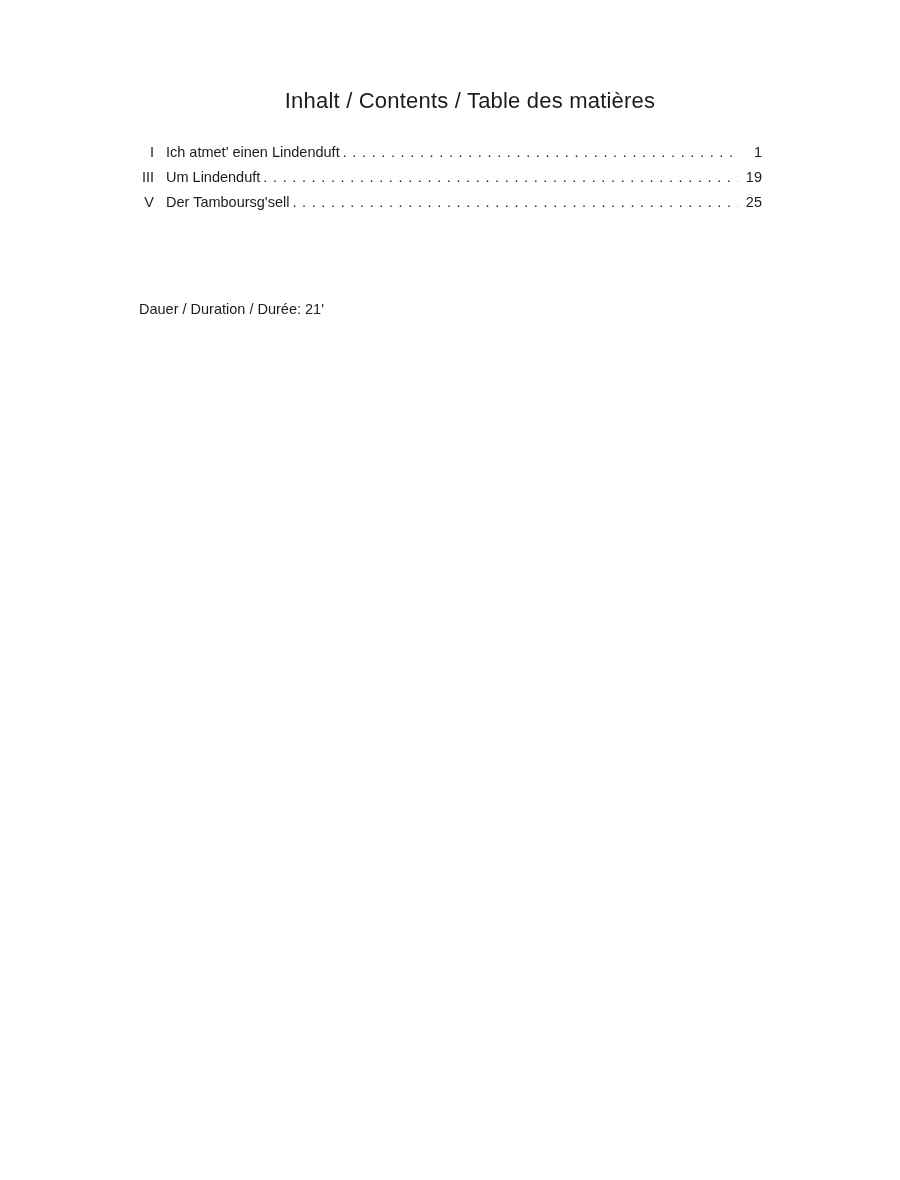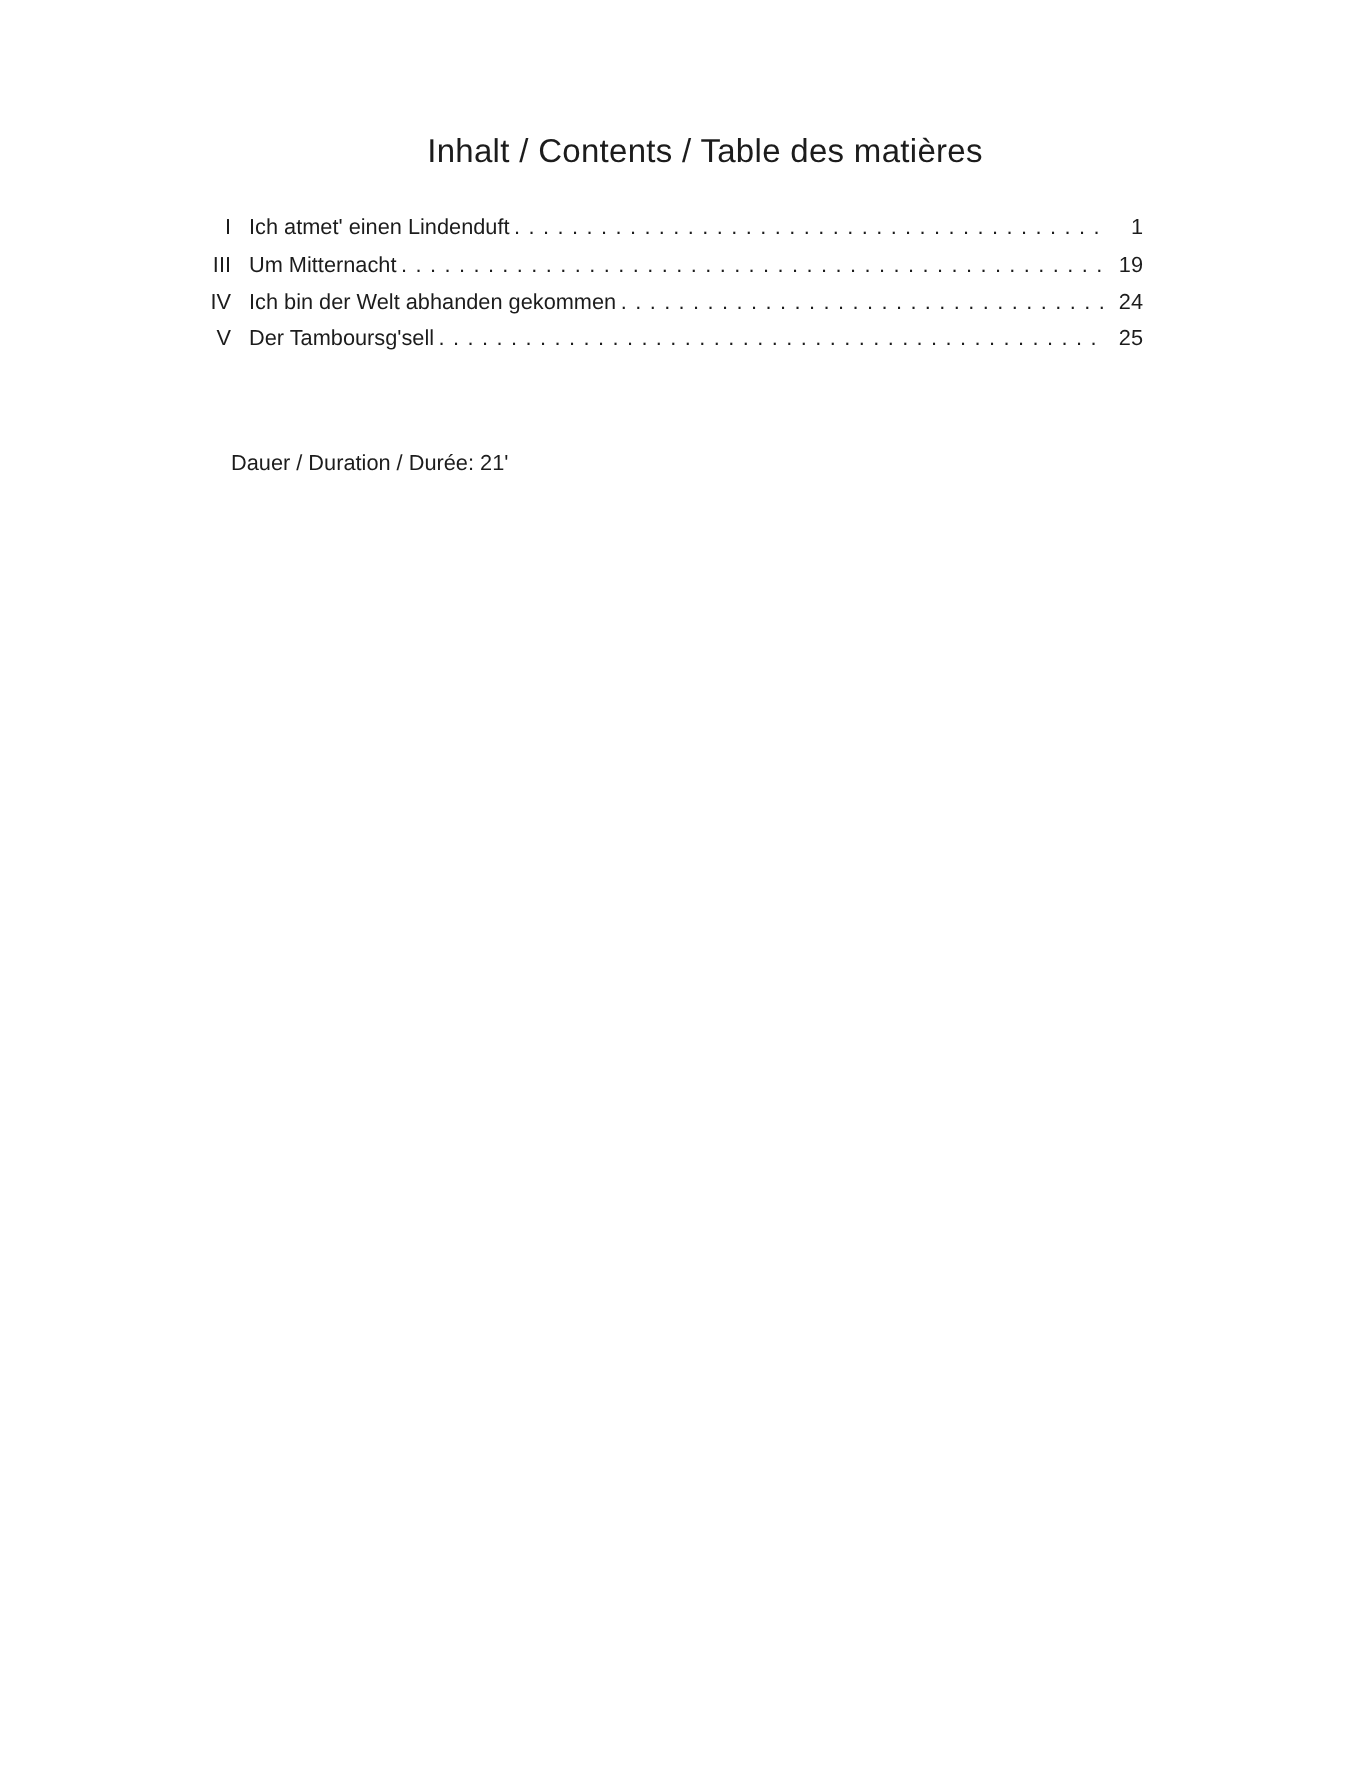--- a/index.html
+++ b/index.html
@@ -64,21 +64,21 @@
     content: ". . . . . . . . . . . . . . . . . . . . . . . . . . . . . . . . . . . . . . . . . . . . . . . . . . . . . . . . . . . . . . . . . . . . . . . . . . . . . . . . ";
   }
   .toc-page {
     flex: 0 0 24px;
     width: 24px;
     text-align: right;
   }
   .duration {
     position: absolute;
     top: 300px;
-    left: 154px;
+    left: 139px;
     font-size: 14.5px;
     line-height: 18px;
     color: #1c1c1c;
   }
 </style>
 </head>
 <body>
 
 <div class="page">
 
@@ -89,31 +89,25 @@
     <div class="toc-row">
       <span class="toc-num">I</span>
       <span class="toc-title">Ich atmet' einen Lindenduft</span>
       <span class="leader"></span>
       <span class="toc-page">1</span>
     </div>
 
 
     <div class="toc-row">
       <span class="toc-num">III</span>
-      <span class="toc-title">Um Mitternacht</span>
+      <span class="toc-title">Um Lindenduft</span>
       <span class="leader"></span>
       <span class="toc-page">19</span>
     </div>
 
-    <div class="toc-row">
-      <span class="toc-num">IV</span>
-      <span class="toc-title">Ich bin der Welt abhanden gekommen</span>
-      <span class="leader"></span>
-      <span class="toc-page">24</span>
-    </div>
 
     <div class="toc-row">
       <span class="toc-num">V</span>
       <span class="toc-title">Der Tamboursg'sell</span>
       <span class="leader"></span>
       <span class="toc-page">25</span>
     </div>
 
   </div>
 

